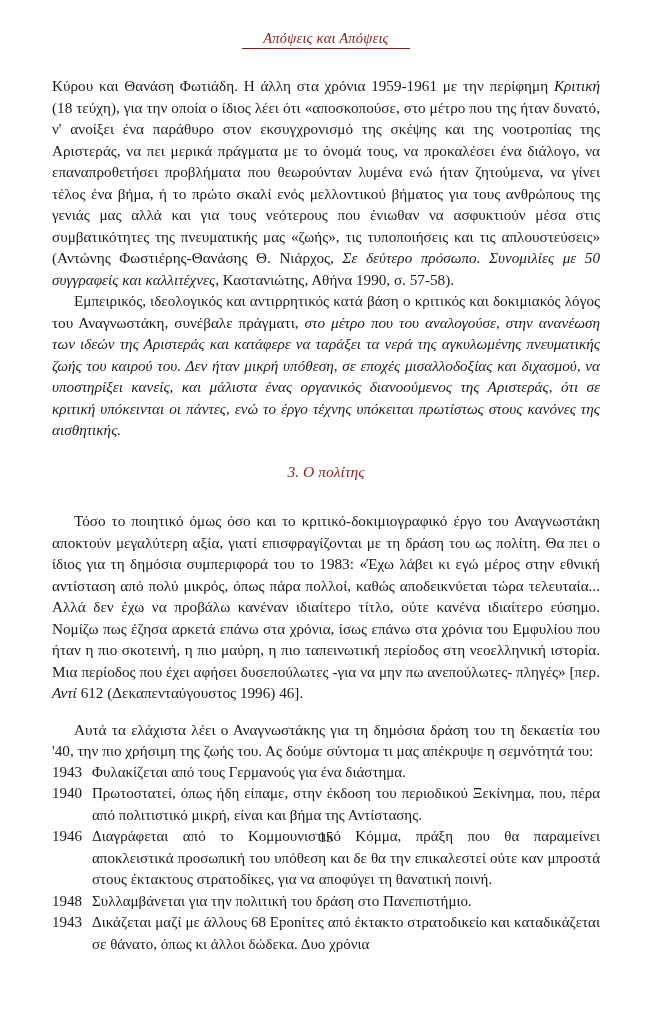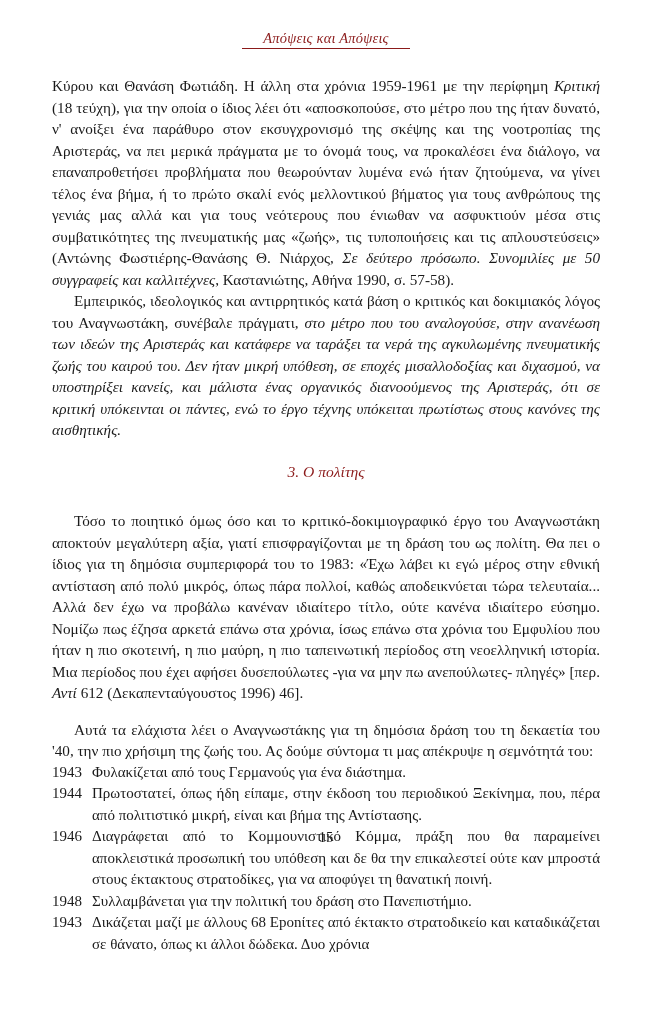--- a/index.html
+++ b/index.html
@@ -114,21 +114,21 @@
     <div class="gap"></div>
 
     <p class="para">Αυτά τα ελάχιστα λέει ο Αναγνωστάκης για τη δημόσια δράση του τη δεκαετία του '40, την πιο χρήσιμη της ζωής του. Ας δούμε σύντομα τι μας απέκρυψε η σεμνότητά του:</p>
 
     <div class="yearlist">
         <div class="yearrow">
           <div class="year">1943</div>
           <div class="entry">Φυλακίζεται από τους Γερμανούς για ένα διάστημα.</div>
         </div>
         <div class="yearrow">
-          <div class="year">1944</div>
+          <div class="year">1940</div>
           <div class="entry">Πρωτοστατεί, όπως ήδη είπαμε, στην έκδοση του περιοδικού Ξεκίνημα, που, πέρα από πολιτιστικό μικρή, είναι και βήμα της Αντίστασης.</div>
         </div>
         <div class="yearrow">
           <div class="year">1946</div>
           <div class="entry">Διαγράφεται από το Κομμουνιστικό Κόμμα, πράξη που θα παραμείνει αποκλειστικά προσωπική του υπόθεση και δε θα την επικαλεστεί ούτε καν μπροστά στους έκτακτους στρατοδίκες, για να αποφύγει τη θανατική ποινή.</div>
         </div>
         <div class="yearrow">
           <div class="year">1948</div>
           <div class="entry">Συλλαμβάνεται για την πολιτική του δράση στο Πανεπιστήμιο.</div>
         </div>

